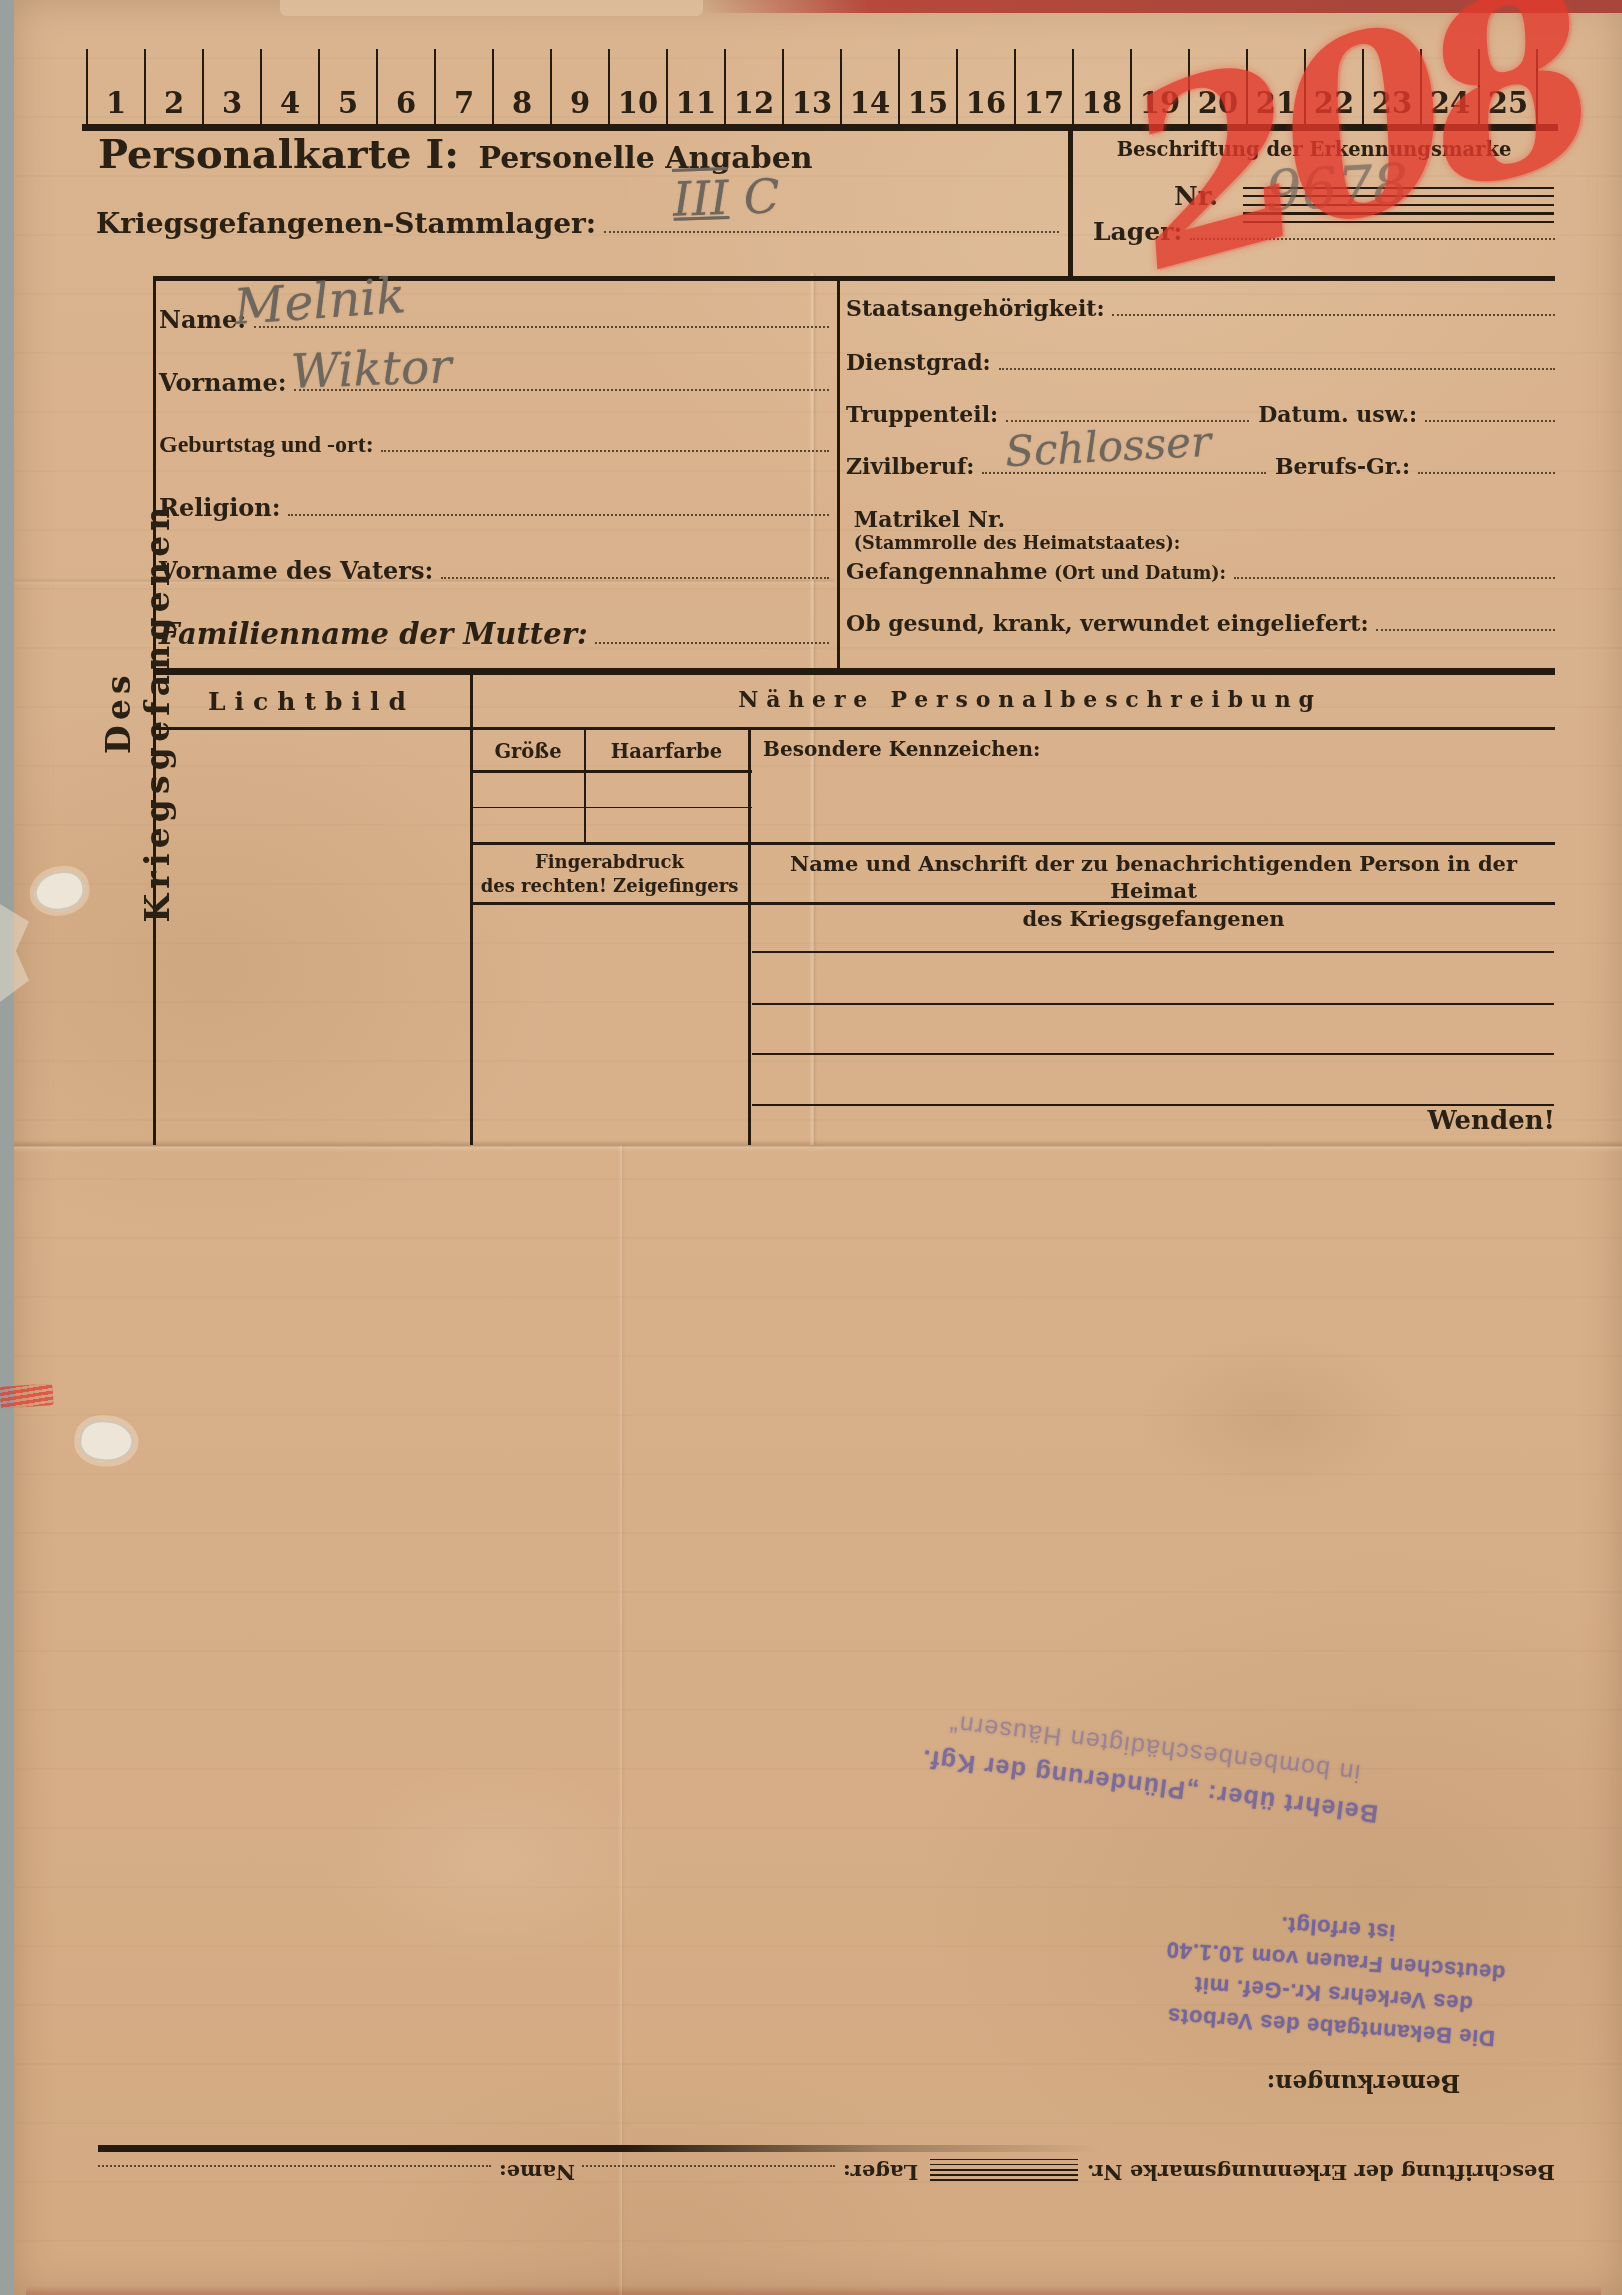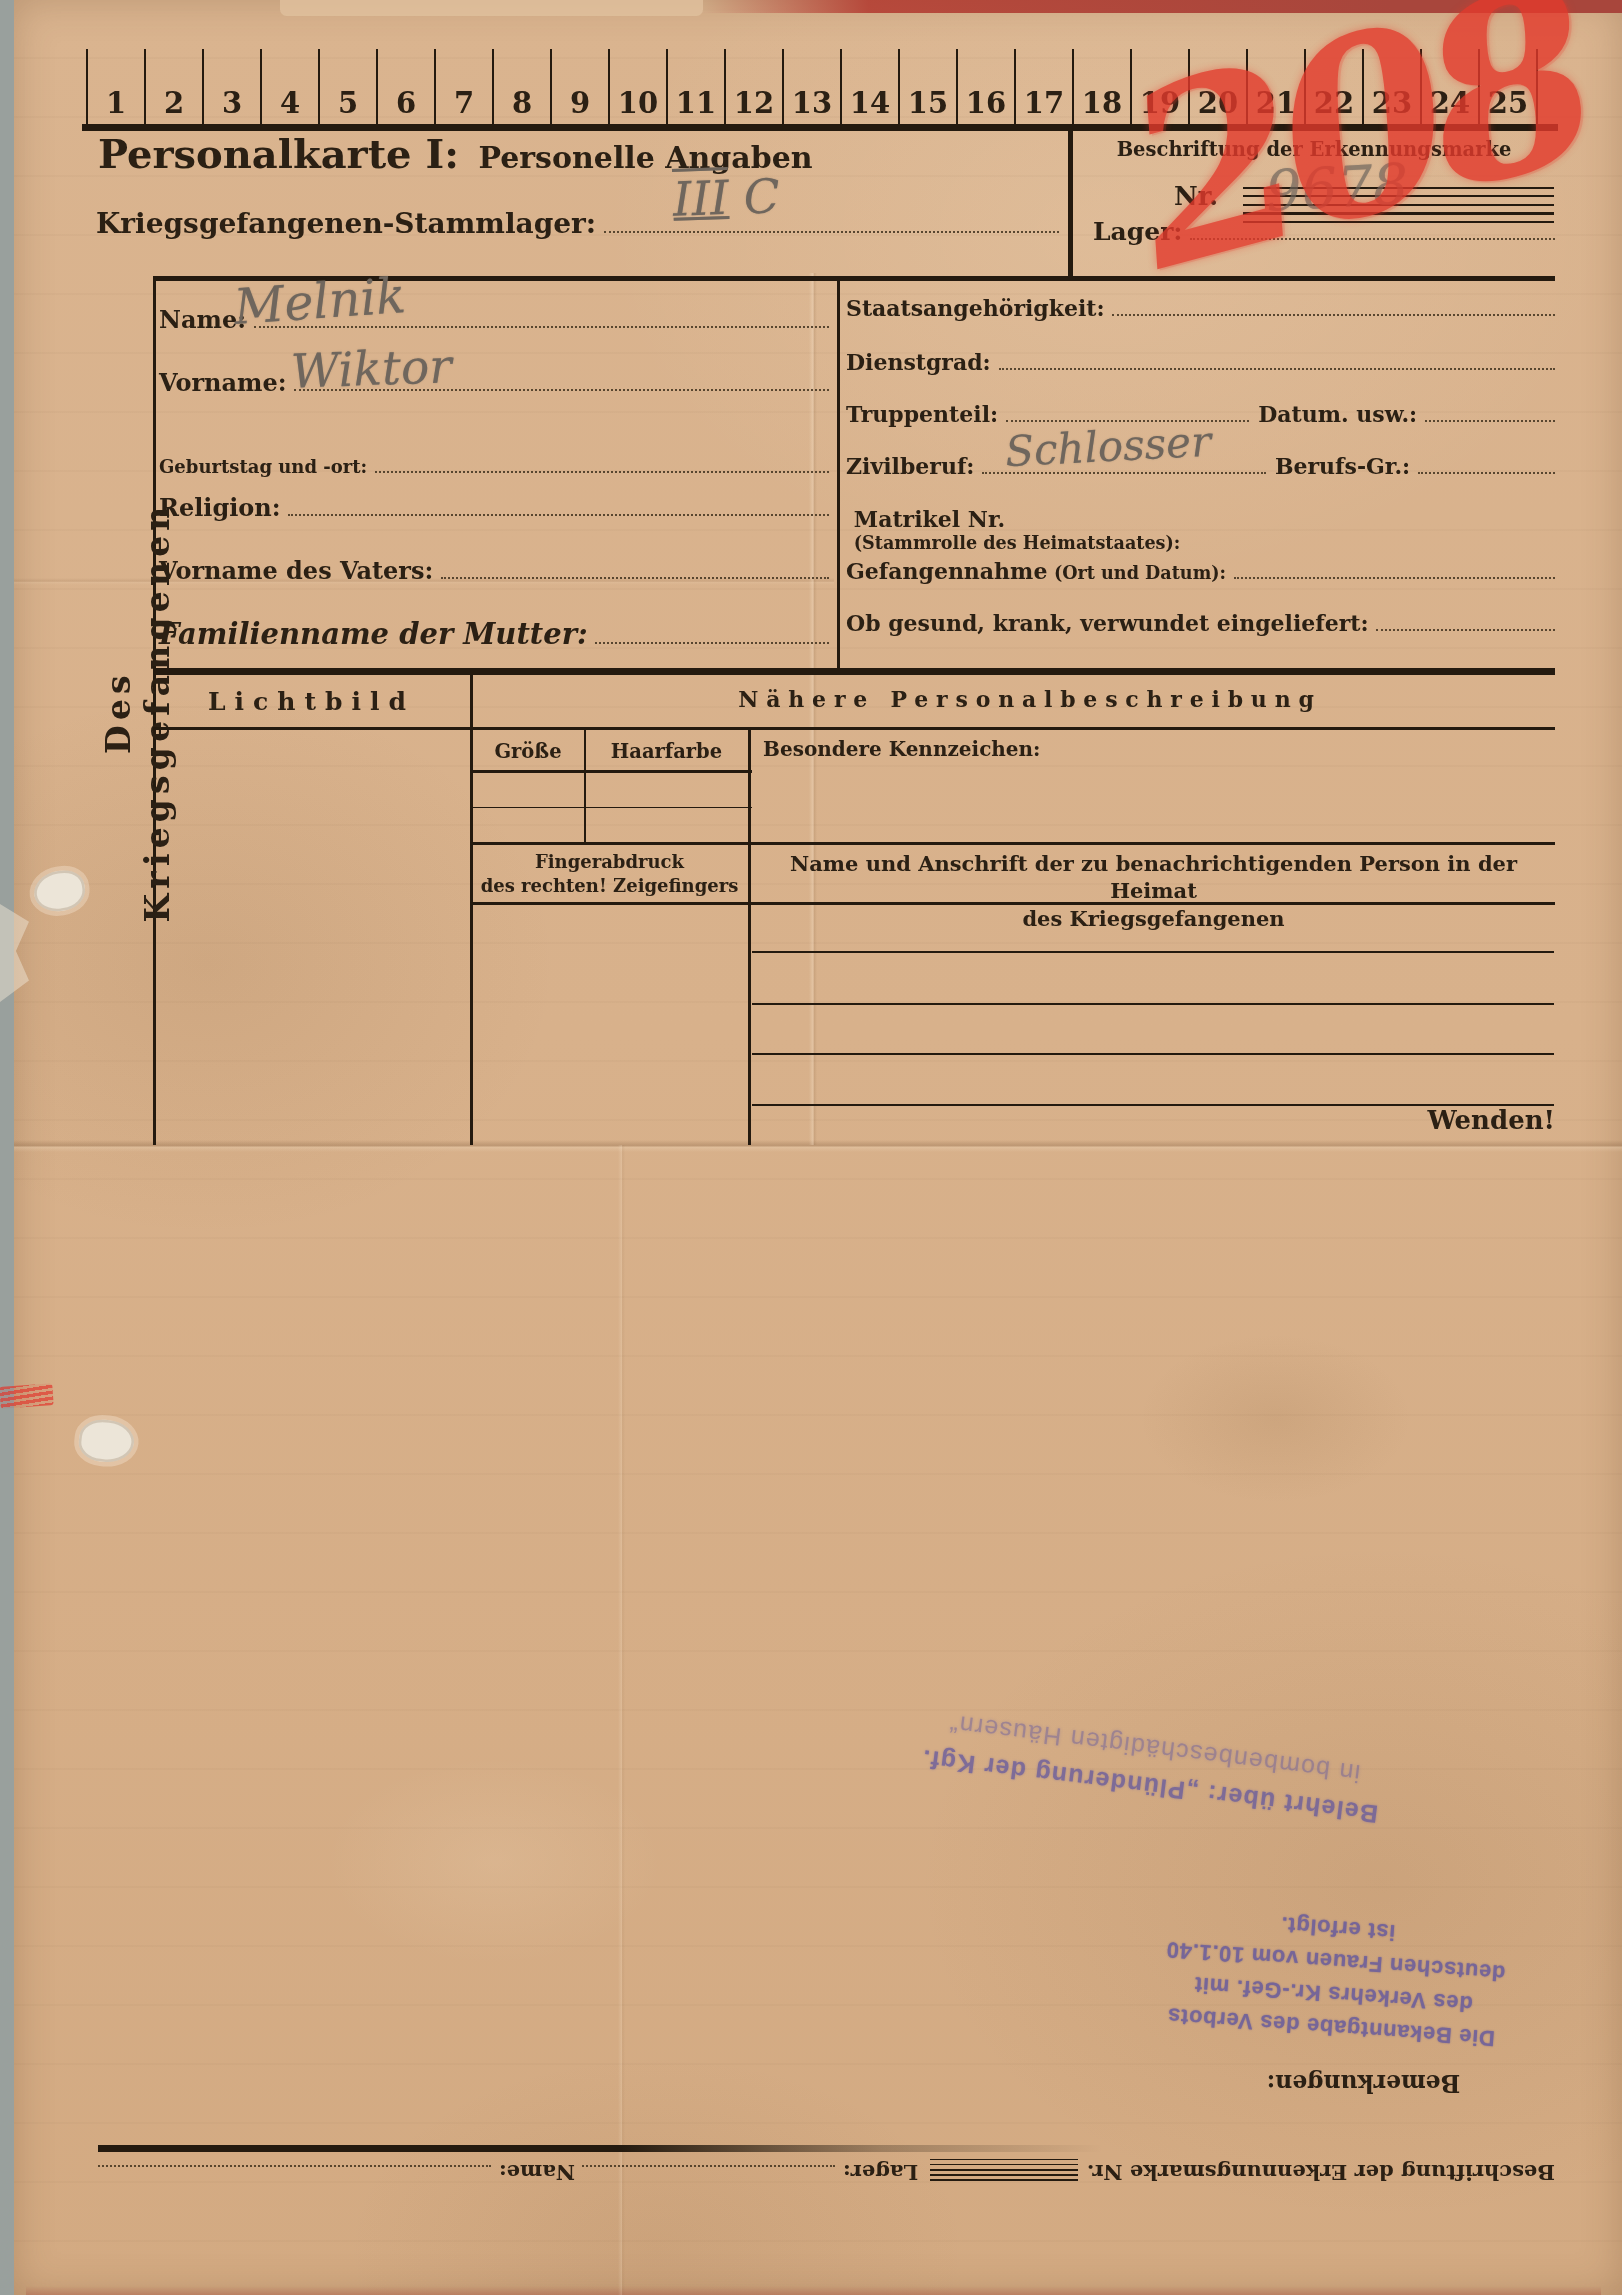--- a/index.html
+++ b/index.html
@@ -134,21 +134,21 @@
   <div class="ln" style="left:837px;top:276px;width:3.3px;height:396px;"></div>
 
   <div class="fieldrow" style="left:159px;top:305px;width:670px;font-size:24px;">
     <span class="lbl">Name:</span>
       <div class="dots"></div>
   </div>
   <div class="fieldrow" style="left:159px;top:368px;width:670px;font-size:24px;">
     <span class="lbl">Vorname:</span>
       <div class="dots"></div>
   </div>
-  <div class="fieldrow" style="left:159px;top:456px;width:670px;font-size:18px;">
+  <div class="fieldrow" style="left:159px;top:431px;width:670px;font-size:24px;font-family:Liberation Serif, serif;">
     <span class="lbl">Geburtstag und -ort:</span>
       <div class="dots"></div>
   </div>
   <div class="fieldrow" style="left:159px;top:493px;width:670px;font-size:24px;">
     <span class="lbl">Religion:</span>
       <div class="dots"></div>
   </div>
   <div class="fieldrow" style="left:159px;top:556px;width:670px;font-size:24px;">
     <span class="lbl">Vorname des Vaters:</span>
       <div class="dots"></div>

